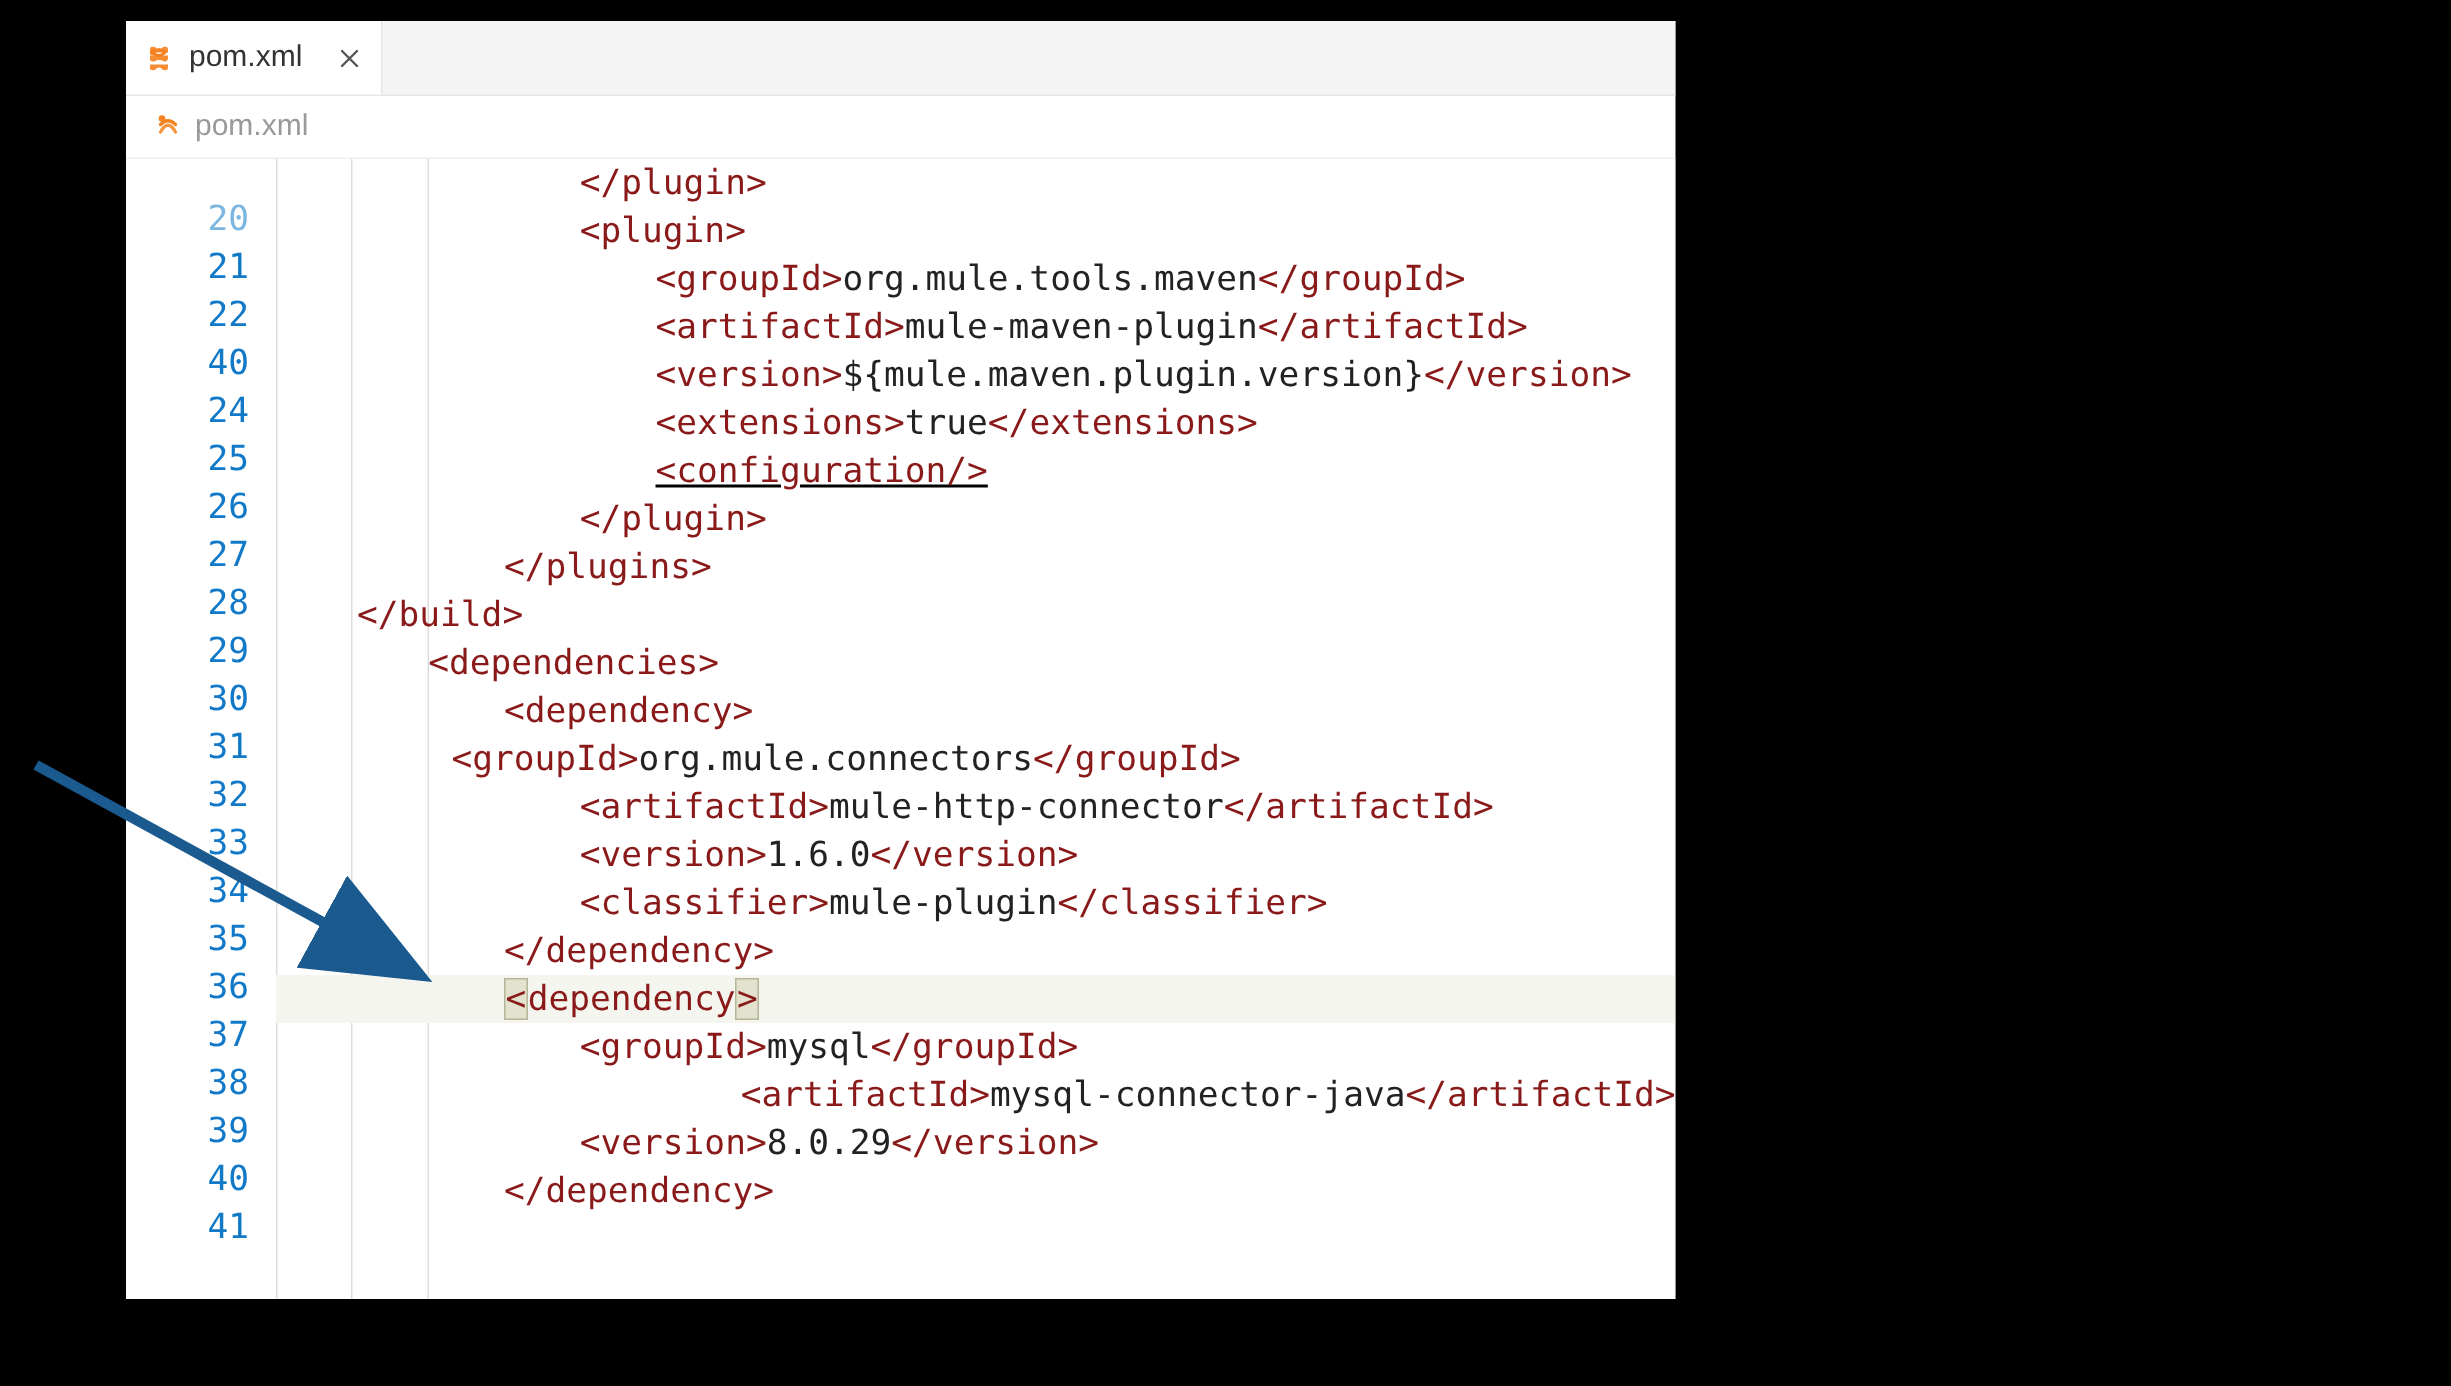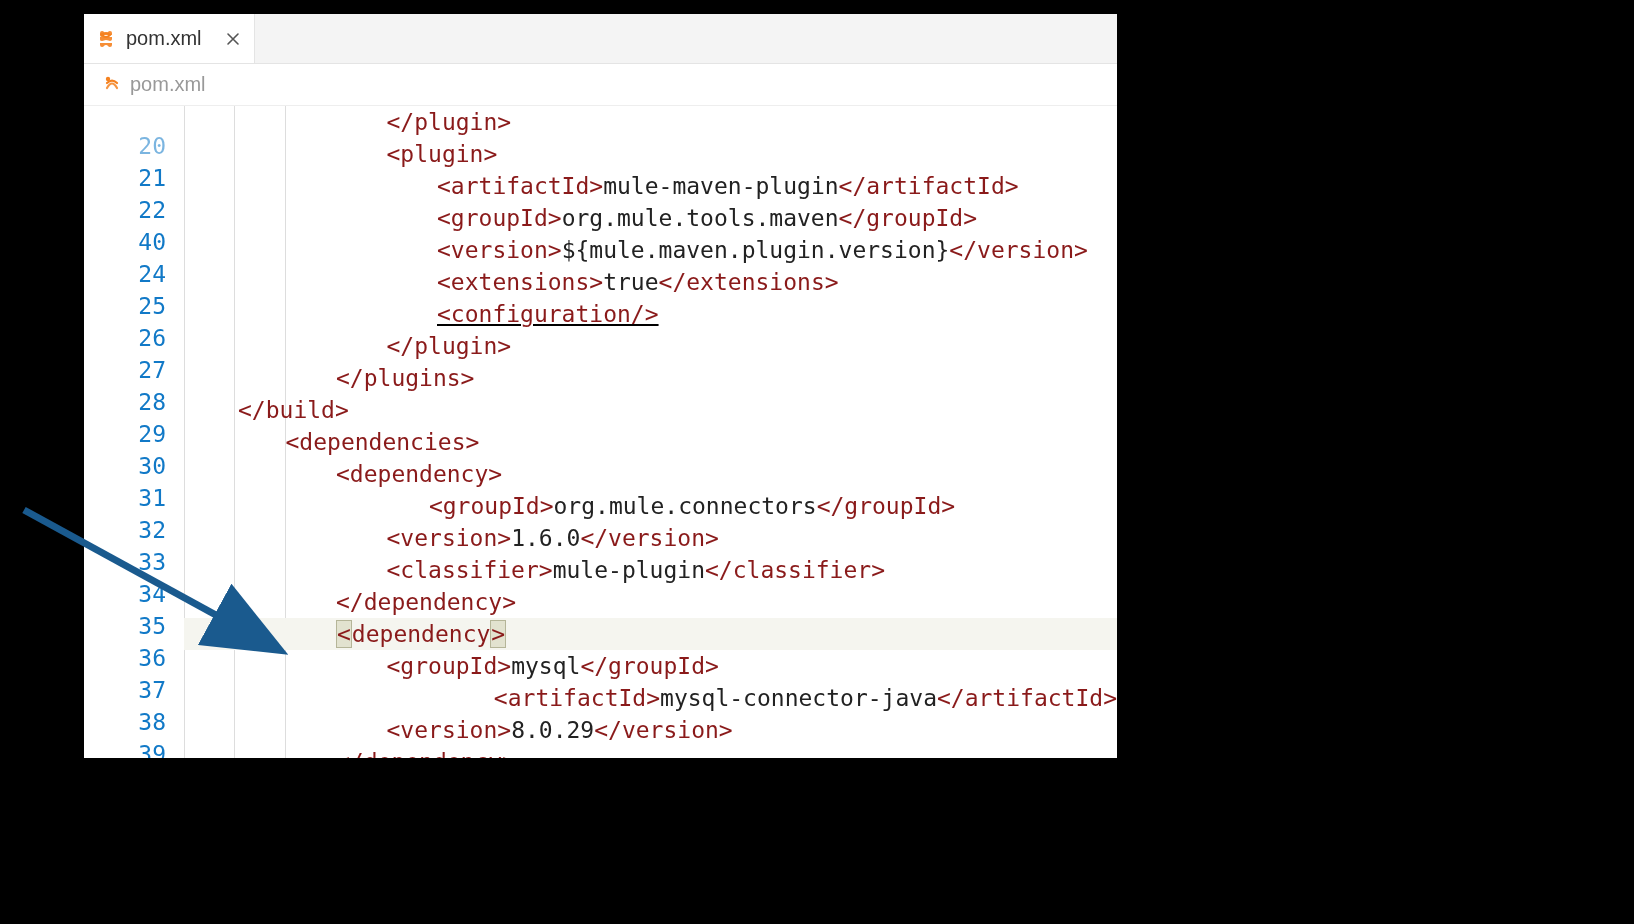--- a/index.html
+++ b/index.html
@@ -13,21 +13,21 @@
       height: 924px;
       overflow: hidden;
       font-family: "SF Mono", Monaco, Menlo, Consolas, monospace;
       position: relative;
     }
     .editor-window {
       position: absolute;
       left: 84px;
       top: 14px;
       width: 1033px;
-      height: 744px;
+      height: 852px;
       background: #fff;
       display: flex;
       flex-direction: column;
       overflow: hidden;
     }
     .tabs-bar {
       height: 50px;
       background: #f4f4f4;
       display: flex;
       align-items: stretch;
@@ -195,31 +195,32 @@
         <div class="ln">41</div>
       </div>
     <div class="code-content" id="code">
       <div class="fold-guides">
         <div class="guide" style="left:0px"></div>
         <div class="guide" style="left:50px"></div>
         <div class="guide" style="left:101px"></div>
       </div>
     <div class="code-line" style="padding-left: 202.5px;"><span class="tag">&lt;/plugin&gt;</span></div>
         <div class="code-line" style="padding-left: 202.5px;"><span class="tag">&lt;plugin&gt;</span></div>
+        <div class="code-line" style="padding-left: 253px;"><span class="tag">&lt;groupId&gt;</span><span class="txt">org.mule.tools.maven</span><span class="tag">&lt;/groupId&gt;</span></div>
         <div class="code-line" style="padding-left: 253px;"><span class="tag">&lt;artifactId&gt;</span><span class="txt">mule-maven-plugin</span><span class="tag">&lt;/artifactId&gt;</span></div>
-        <div class="code-line" style="padding-left: 253px;"><span class="tag">&lt;groupId&gt;</span><span class="txt">org.mule.tools.maven</span><span class="tag">&lt;/groupId&gt;</span></div>
         <div class="code-line" style="padding-left: 253px;"><span class="tag">&lt;version&gt;</span><span class="txt">${mule.maven.plugin.version}</span><span class="tag">&lt;/version&gt;</span></div>
         <div class="code-line" style="padding-left: 253px;"><span class="tag">&lt;extensions&gt;</span><span class="txt">true</span><span class="tag">&lt;/extensions&gt;</span></div>
         <div class="code-line" style="padding-left: 253px; text-decoration: underline;"><span class="tag">&lt;configuration/&gt;</span></div>
         <div class="code-line" style="padding-left: 202.5px;"><span class="tag">&lt;/plugin&gt;</span></div>
         <div class="code-line" style="padding-left: 152px;"><span class="tag">&lt;/plugins&gt;</span></div>
         <div class="code-line" style="padding-left: 54px;"><span class="tag">&lt;/build&gt;</span></div>
         <div class="code-line" style="padding-left: 101.5px;"><span class="tag">&lt;dependencies&gt;</span></div>
         <div class="code-line" style="padding-left: 152px;"><span class="tag">&lt;dependency&gt;</span></div>
-        <div class="code-line" style="padding-left: 83px; text-align: center;"><span class="tag">&lt;groupId&gt;</span><span class="txt">org.mule.connectors</span><span class="tag">&lt;/groupId&gt;</span></div>
+        <div class="code-line" style="padding-left: 117px;"><span class="tag">&lt;groupId&gt;</span><span class="txt">org.mule.connectors</span><span class="tag">&lt;/groupId&gt;</span></div>
+        <div class="code-line" style="padding-left: 202.5px;"><span class="tag">&lt;artifactId&gt;</span><span class="txt">mule-http-connector</span><span class="tag">&lt;/artifactId&gt;</span></div>
         <div class="code-line" style="padding-left: 202.5px;"><span class="tag">&lt;version&gt;</span><span class="txt">1.6.0</span><span class="tag">&lt;/version&gt;</span></div>
         <div class="code-line" style="padding-left: 202.5px;"><span class="tag">&lt;classifier&gt;</span><span class="txt">mule-plugin</span><span class="tag">&lt;/classifier&gt;</span></div>
         <div class="code-line" style="padding-left: 152px;"><span class="tag">&lt;/dependency&gt;</span></div>
         <div class="code-line highlighted" style="padding-left: 152px;"><span class="tag bracket-match">&lt;</span><span class="tag">dependency</span><span class="tag bracket-match">&gt;</span></div>
         <div class="code-line" style="padding-left: 202.5px;"><span class="tag">&lt;groupId&gt;</span><span class="txt">mysql</span><span class="tag">&lt;/groupId&gt;</span></div>
         <div class="code-line" style="padding-left: 202.5px; text-align: right;"><span class="tag">&lt;artifactId&gt;</span><span class="txt">mysql-connector-java</span><span class="tag">&lt;/artifactId&gt;</span></div>
         <div class="code-line" style="padding-left: 202.5px;"><span class="tag">&lt;version&gt;</span><span class="txt">8.0.29</span><span class="tag">&lt;/version&gt;</span></div>
         <div class="code-line" style="padding-left: 152px;"><span class="tag">&lt;/dependency&gt;</span></div>
       </div>
   </div>

